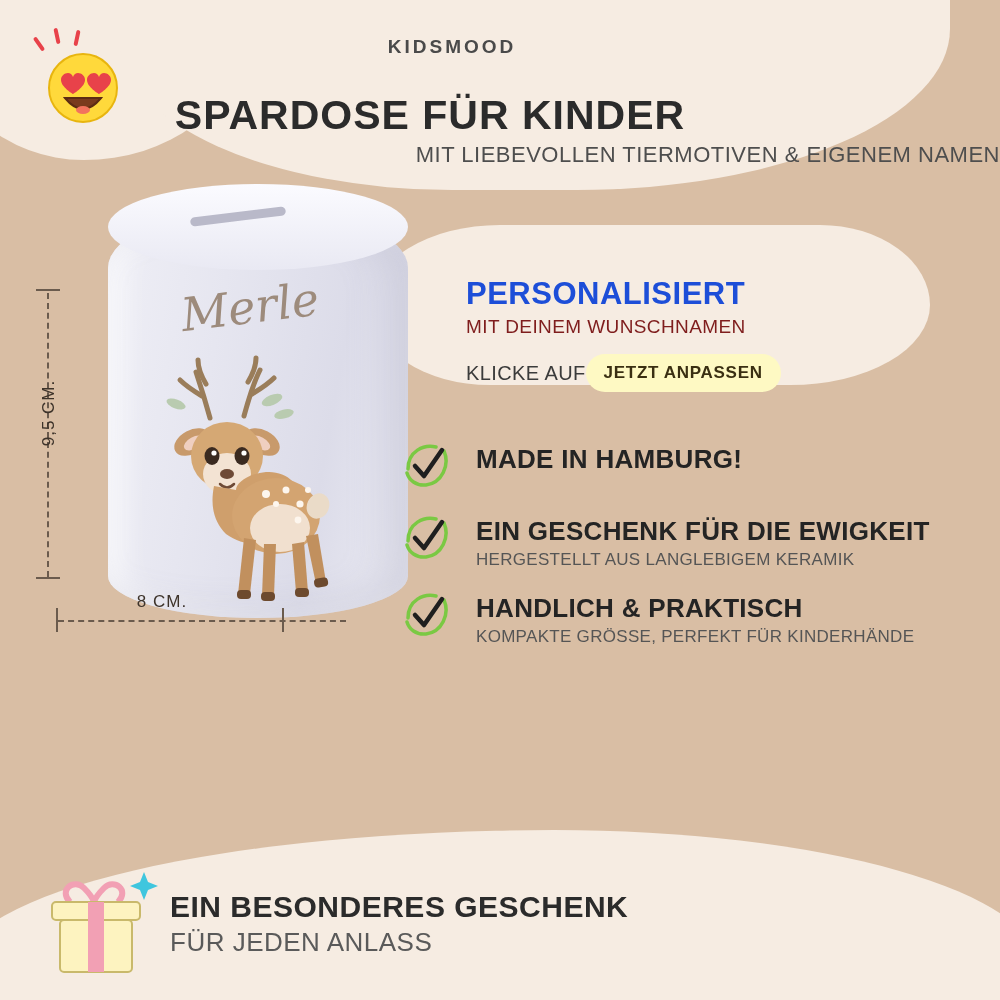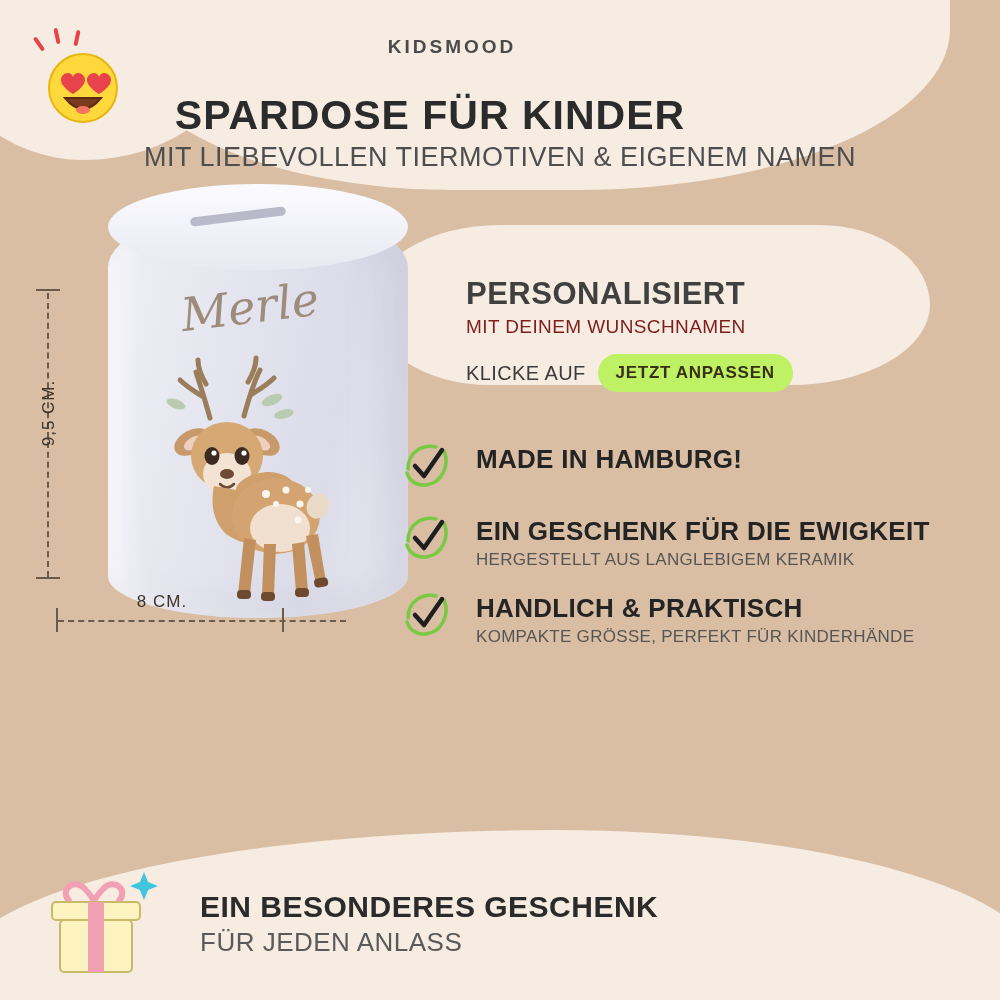--- a/index.html
+++ b/index.html
@@ -73,22 +73,22 @@
     font-size: 41px;
     font-weight: 700;
     letter-spacing: 1px;
     color: #2b2b2b;
   }
   #sub-title {
     position: absolute;
     top: 142px;
     left: 0;
     width: 1000px;
-    text-align: center;
-    font-size: 27px;
+    text-align: right;
+    font-size: 22px;
     letter-spacing: 0.5px;
     color: #4e4e4e;
   }
 
   
   #emoji-badge {
     position: absolute;
     left: 33px;
     top: 30px;
     width: 96px;
@@ -212,41 +212,41 @@
   #personalised {
     position: absolute;
     left: 466px;
     top: 276px;
     width: 500px;
   }
   #personalised .head {
     font-size: 31px;
     font-weight: 700;
     letter-spacing: 0.5px;
-    color: #404040;
+    color: #1d4ed8;
   }
   #personalised .sub {
     margin-top: 4px;
     font-size: 19px;
     color: #7f1d1d;
     letter-spacing: 0.4px;
   }
   #cta-row {
     margin-top: 16px;
     display: flex;
     align-items: center;
-    gap: 12px;
+    gap: 0;
   }
   #cta-label {
     font-size: 20px;
     color: #3b3b3b;
     letter-spacing: 0.4px;
   }
   #cta-button {
-    background: #bef264;
+    background: #fef9c3;
     color: #3a2f12;
     font-size: 17px;
     font-weight: 700;
     letter-spacing: 0.7px;
     padding: 9px 18px;
     border: none;
     border-radius: 20px;
     cursor: pointer;
     font-family: "Liberation Sans", sans-serif;
   }
@@ -280,21 +280,20 @@
   }
 
   
   #gift-block {
     position: absolute;
     left: 40px;
     top: 862px;
     width: 700px;
     display: flex;
     align-items: center;
-    gap: 30px;
   }
   #gift-texts .line1 {
     font-size: 30px;
     font-weight: 700;
     color: #2b2b2b;
     letter-spacing: 0.5px;
   }
   #gift-texts .line2 {
     font-size: 26px;
     color: #5a5a5a;

